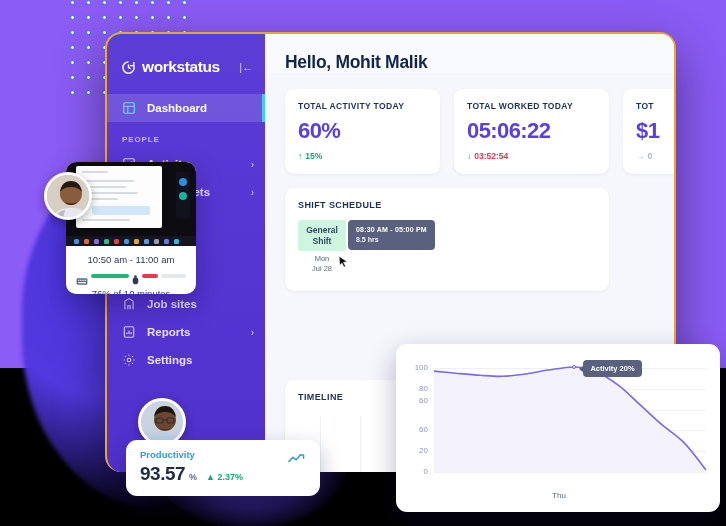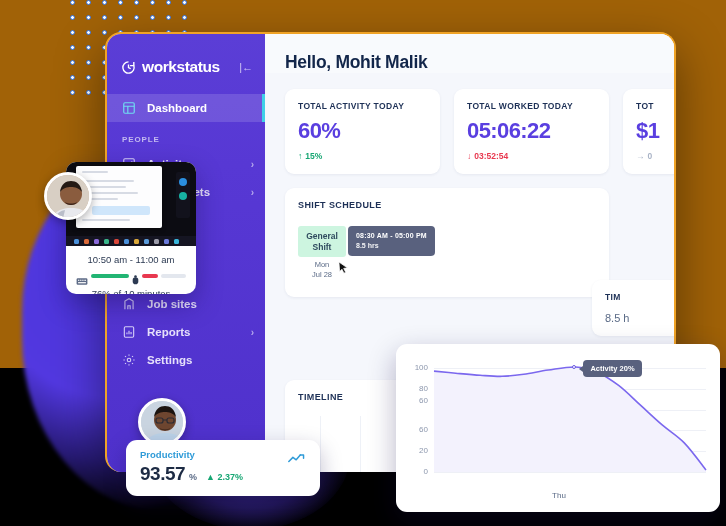--- a/index.html
+++ b/index.html
@@ -2,21 +2,21 @@
 <html><head>
 <meta charset="utf-8">
 <style>
   * { box-sizing: border-box; margin: 0; padding: 0; }
   html, body {
     width: 726px; height: 526px;
     background: #000000;
     font-family: "Liberation Sans", sans-serif;
     overflow: hidden;
   }
-  #stage { position: relative; width: 726px; height: 368px; background: #a16207; }
+  #stage { position: relative; width: 726px; height: 368px; background: #8b5cf6; }
 
   
   .dot-grid { position: absolute; left: 70px; top: 0px; width: 128px; height: 104px; }
   .dot-grid .dot {
     position: absolute; width: 5px; height: 5px; border-radius: 50%;
     background: #ffffff; border: 1px solid #2f6fe0;
   }
 
   
   .glow {
@@ -99,21 +99,21 @@
   .stat-delta { font-size: 8.5px; font-weight: 700; margin-top: 7px; display: flex; align-items: center; gap: 3px; }
   .delta-up { color: #17a673; }
   .delta-down { color: #e8384f; }
   .delta-flat { color: #a9b3c6; }
 
   .shift-card {
     margin: 14px 0 0 20px; width: 324px; background: #fff; border-radius: 9px;
     padding: 12px 13px 16px 13px; box-shadow: 0 1px 3px rgba(25,40,80,0.07); position: relative;
   }
   .shift-title { font-size: 9px; font-weight: 700; letter-spacing: 0.4px; color: #1d3056; }
-  .shift-row { display: flex; margin-top: 16px; position: relative; }
+  .shift-row { display: flex; margin-top: 10px; position: relative; }
   .shift-chip {
     width: 48px; background: #cdf5e0; color: #2f4a5e; font-size: 8.5px; font-weight: 600;
     border-radius: 3px; padding: 5px 4px; text-align: center; line-height: 1.25;
   }
   .shift-day { font-size: 7.5px; color: #5a6a86; text-align: center; line-height: 1.35; margin-top: 3px; width: 48px;}
   .shift-tip {
     position: absolute; left: 50px; top: 0; background: #59617e; color: #fff;
     border-radius: 4px; padding: 5px 8px; line-height: 1.45;
   }
   .shift-tip-time { font-size: 7px; font-weight: 600; letter-spacing: .2px; }
@@ -438,24 +438,20 @@
             <div class="shift-tip-hrs">8.5 hrs</div>
           </div>
           <span class="cursor" style="left:40px; top:34px;">
             <svg viewBox="0 0 12 14" width="11" height="13">
                 <path d="M1 1l9.2 6.4-4 .6 2.2 4.2-1.9 1-2.2-4.3-2.5 2.5z" fill="#111" stroke="#fff" stroke-width=".8"></path>
               </svg>
           </span>
         </div>
       </div>
 
-      <div class="time-card">
-        <div class="stat-title">TIM</div>
-        <div class="time-val">8.5 h</div>
-      </div>
 
       <div class="timeline-card">
         <div class="timeline-title">TIMELINE</div>
         <div class="timeline-grid">
           <span class="tl-line" style="left:22px"></span>
           <span class="tl-line" style="left:62px"></span>
           <span class="tl-line" style="left:102px"></span>
           <span class="tl-line" style="left:142px"></span>
           <span class="tl-line" style="left:182px"></span>
           <span class="tl-line" style="left:222px"></span>

